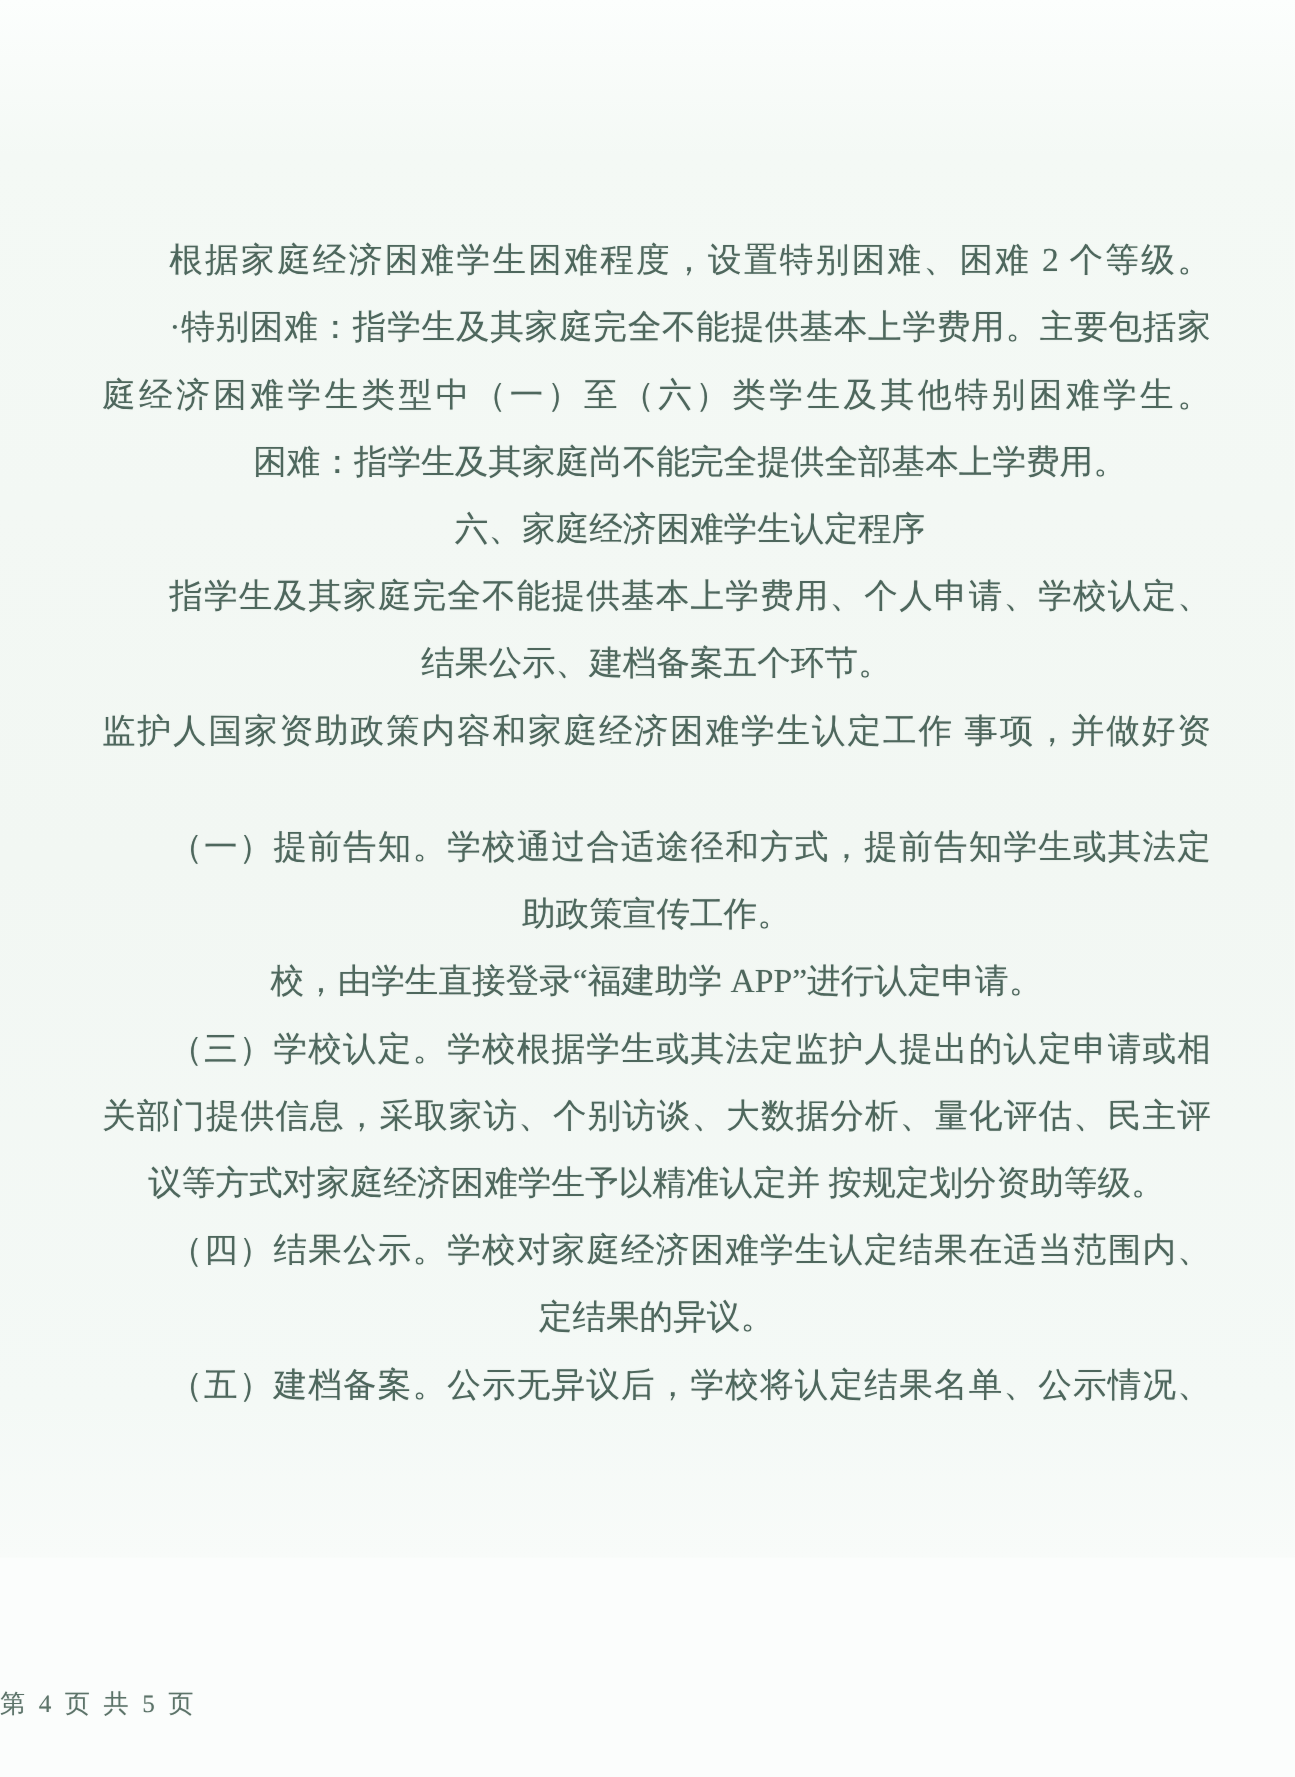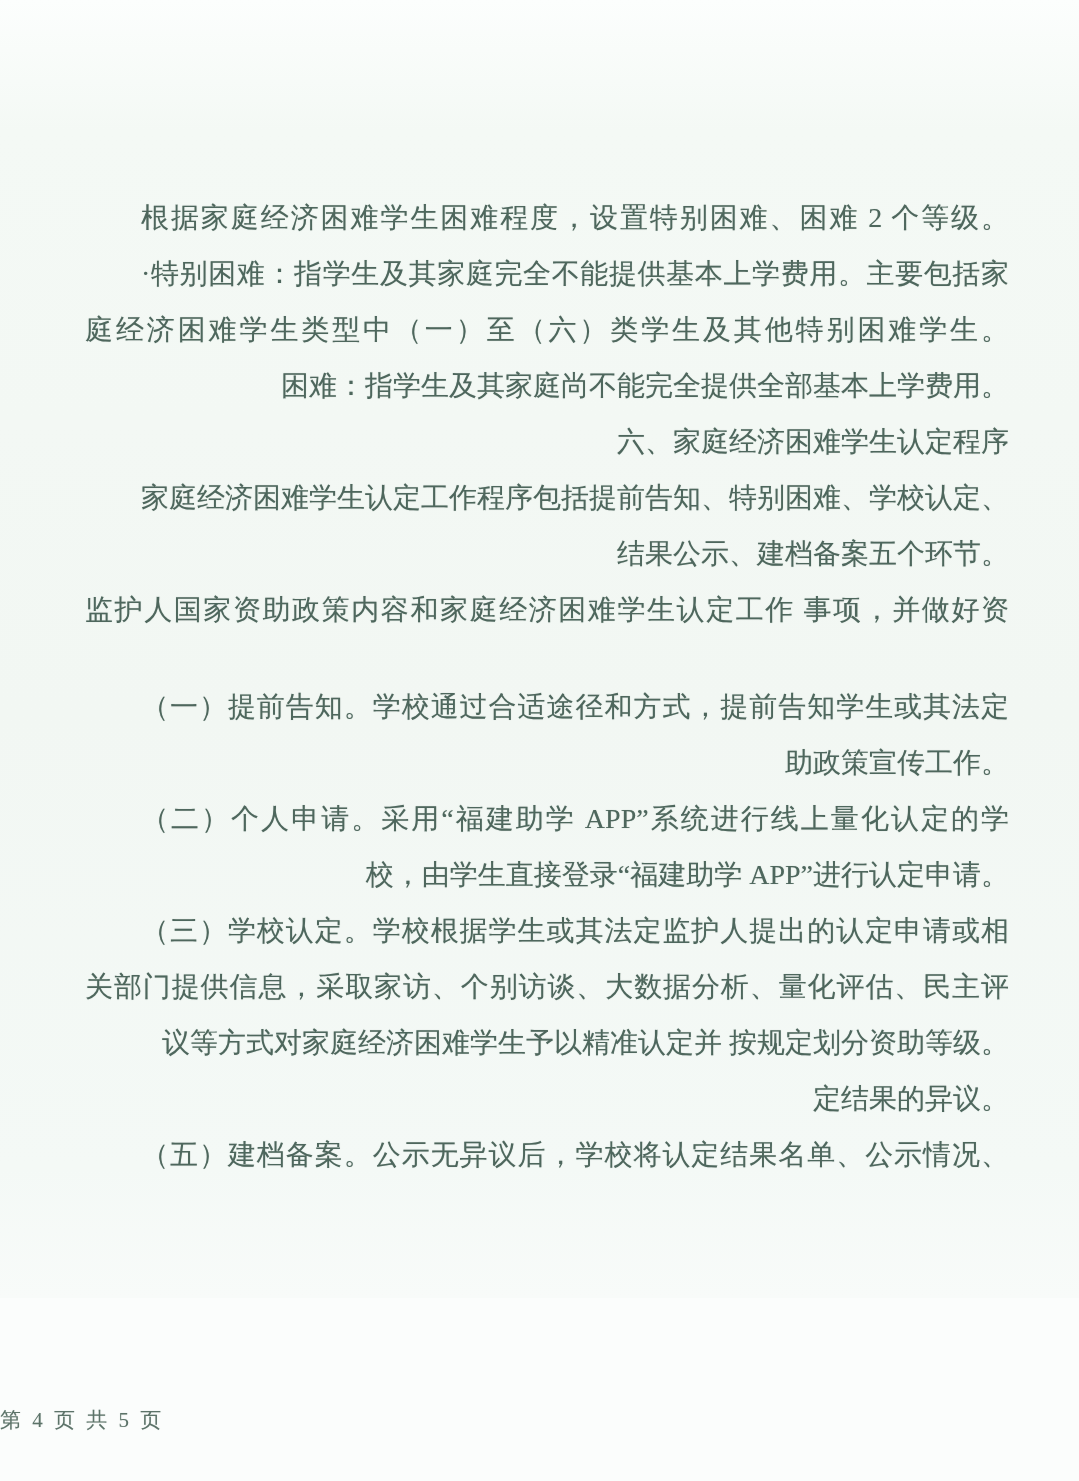--- a/index.html
+++ b/index.html
@@ -25,21 +25,21 @@
     left: 85px;
     top: 190px;
     width: 924px;
     font-size: 28px;
     line-height: 56px;
     text-shadow: 0 0 1px rgba(78, 103, 93, 0.35);
   }
   .text-line {
     height: 56px;
     overflow: hidden;
-    text-align: right;
+    text-align: center;
   }
   .text-line.justify {
     text-align: justify;
     text-align-last: justify;
   }
   .text-line.indent {
     text-indent: 56px;
   }
   .text-line.gap-before {
     margin-top: 41px;
@@ -59,29 +59,29 @@
 </head>
 <body>
 
 <div class="page">
   <div class="doc-body" id="doc-body">
       <div class="text-line indent justify">根据家庭经济困难学生困难程度，设置特别困难、困难 2 个等级。</div>
       <div class="text-line indent justify">·特别困难：指学生及其家庭完全不能提供基本上学费用。主要包括家</div>
       <div class="text-line justify">庭经济困难学生类型中（一）至（六）类学生及其他特别困难学生。</div>
       <div class="text-line indent">困难：指学生及其家庭尚不能完全提供全部基本上学费用。</div>
       <div class="text-line indent">六、家庭经济困难学生认定程序</div>
-      <div class="text-line indent justify">家庭经济困难学生认定工作程序包括提前告知、特别困难、学校认定、</div>
+      <div class="text-line indent justify">指学生及其家庭完全不能提供基本上学费用、个人申请、学校认定、</div>
       <div class="text-line">结果公示、建档备案五个环节。</div>
       <div class="text-line justify">监护人国家资助政策内容和家庭经济困难学生认定工作 事项，并做好资</div>
       <div class="text-line indent justify gap-before">（一）提前告知。学校通过合适途径和方式，提前告知学生或其法定</div>
       <div class="text-line">助政策宣传工作。</div>
-      <div class="text-line indent justify">（二）个人申请。采用“福建助学 APP”系统进行线上量化认定的学</div>
       <div class="text-line">校，由学生直接登录“福建助学 APP”进行认定申请。</div>
       <div class="text-line indent justify">（三）学校认定。学校根据学生或其法定监护人提出的认定申请或相</div>
       <div class="text-line justify">关部门提供信息，采取家访、个别访谈、大数据分析、量化评估、民主评</div>
       <div class="text-line">议等方式对家庭经济困难学生予以精准认定并 按规定划分资助等级。</div>
+      <div class="text-line indent justify">（四）结果公示。学校对家庭经济困难学生认定结果在适当范围内、</div>
       <div class="text-line">定结果的异议。</div>
       <div class="text-line indent justify">（五）建档备案。公示无异议后，学校将认定结果名单、公示情况、</div>
     </div>
   <div class="page-footer">
     <span>第 4 页 共 5 页</span>
   </div>
 </div>
 
 </body></html>

